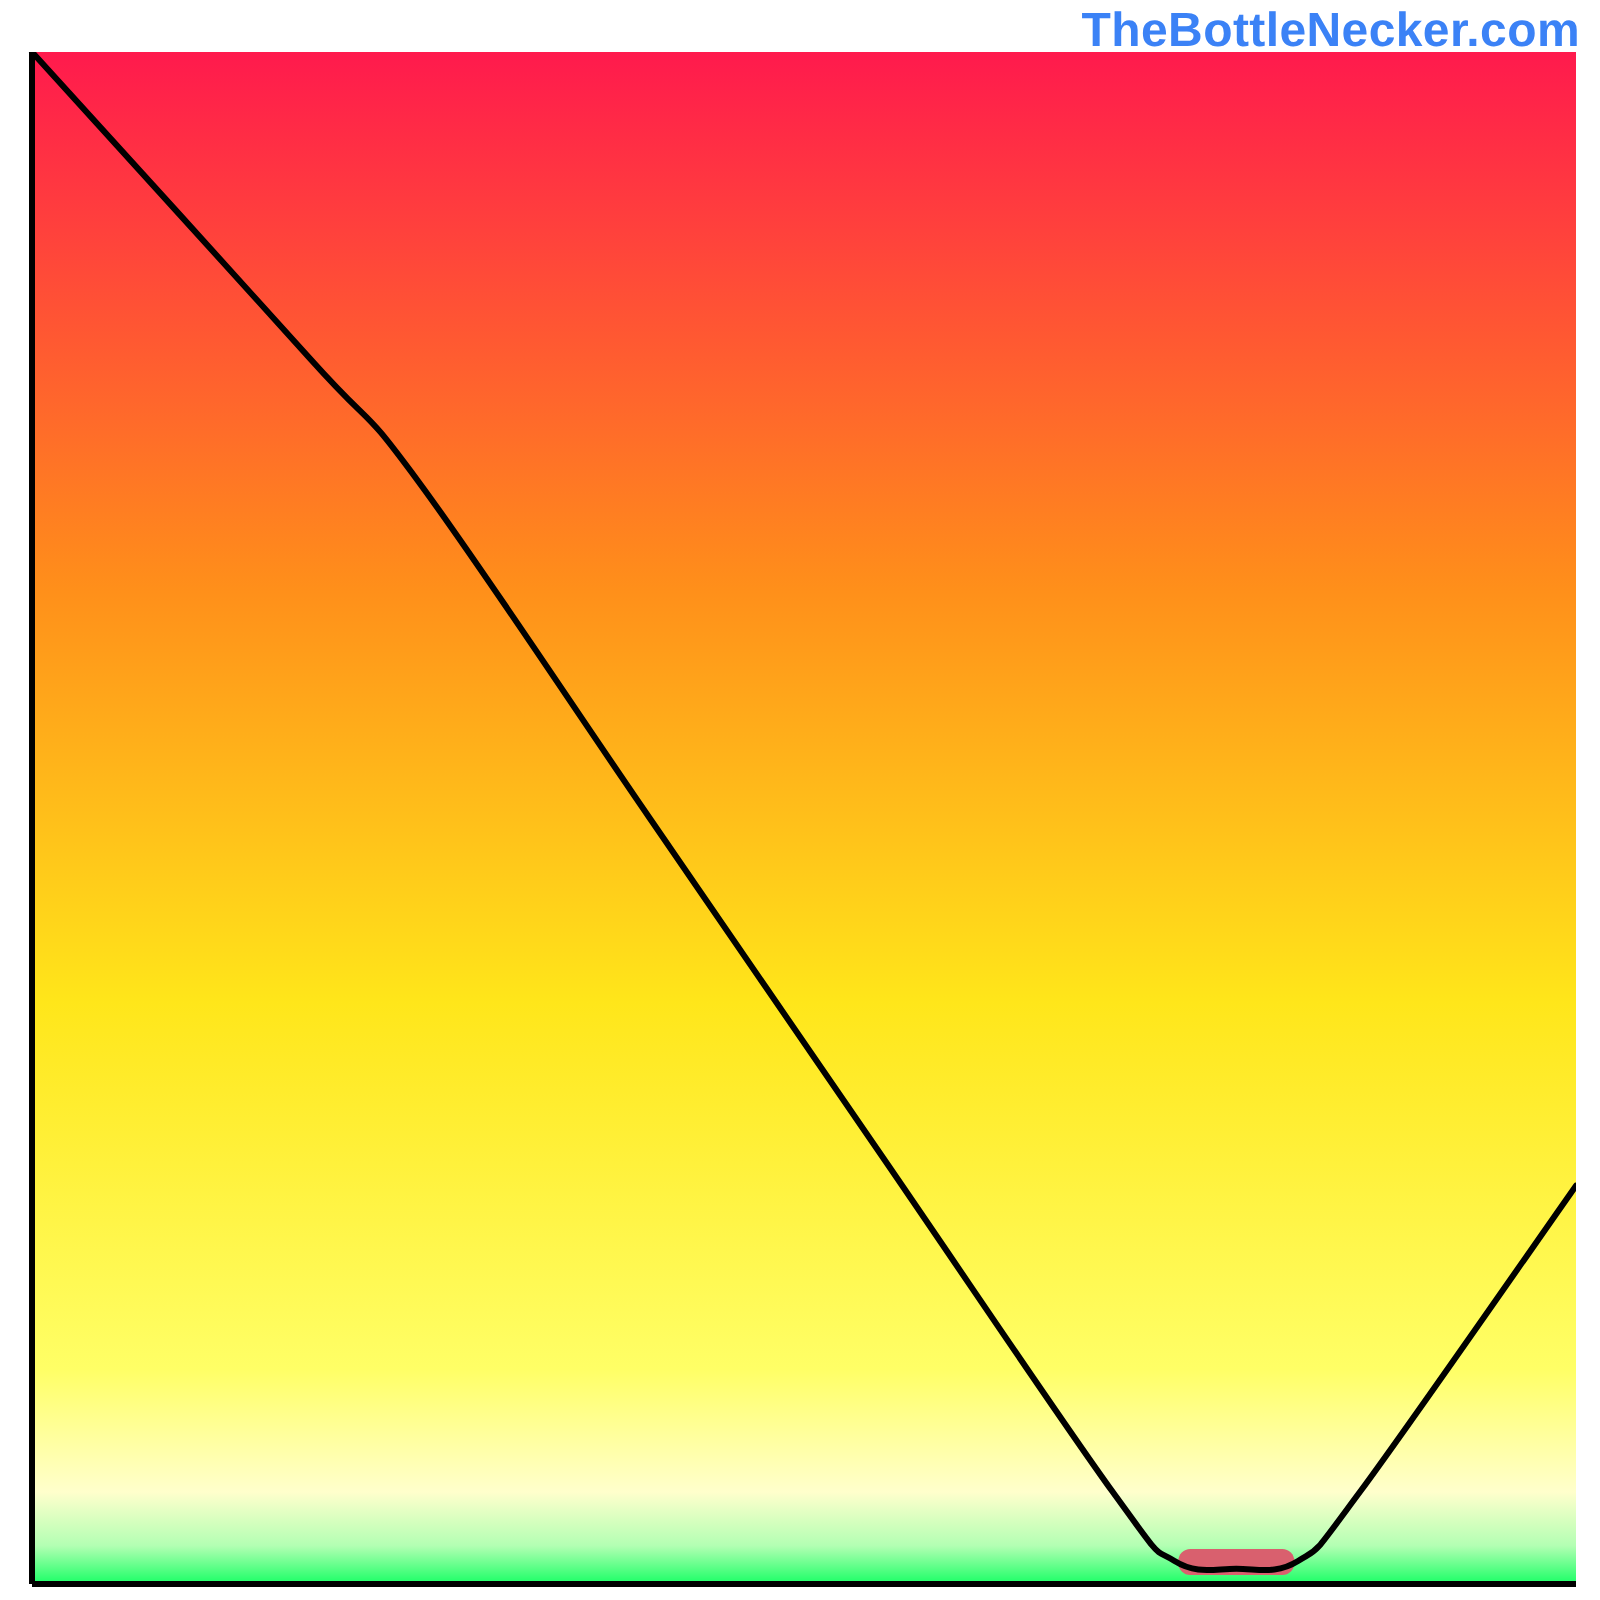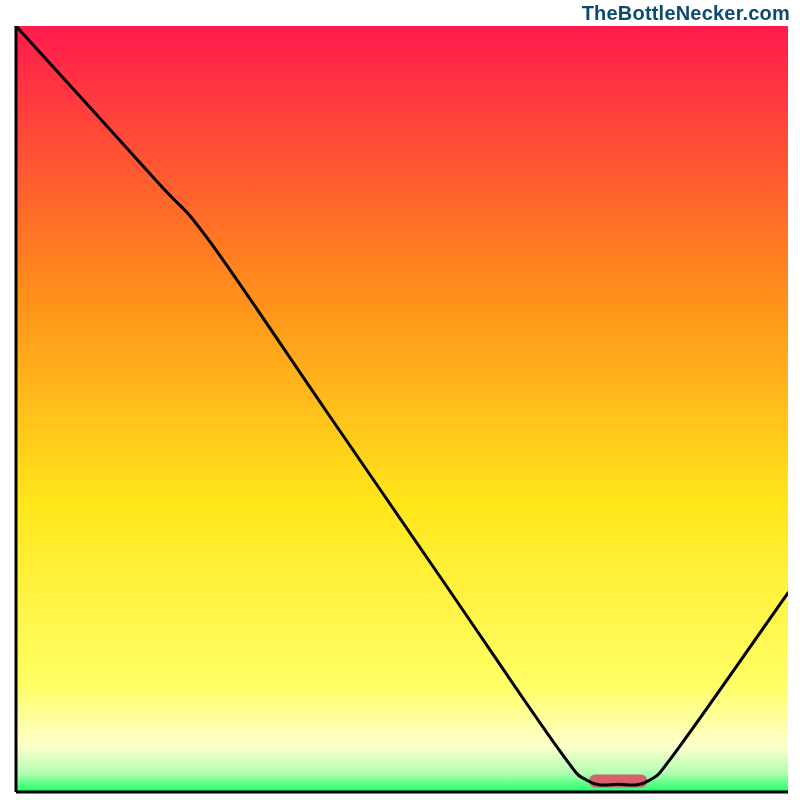--- a/index.html
+++ b/index.html
@@ -12,23 +12,23 @@
   }
   .chart-wrap {
     position: relative;
     width: 800px;
     height: 800px;
   }
   .attribution {
     position: absolute;
     top: 2px;
     right: 10px;
-    font-size: 20px;
+    font-size: 24px;
     font-weight: bold;
-    color: #0c4a6e;
+    color: #3b82f6;
     letter-spacing: 0.2px;
   }
   svg.plot {
     position: absolute;
     left: 12px;
     top: 26px;
     display: block;
   }
 </style>
 </head>

